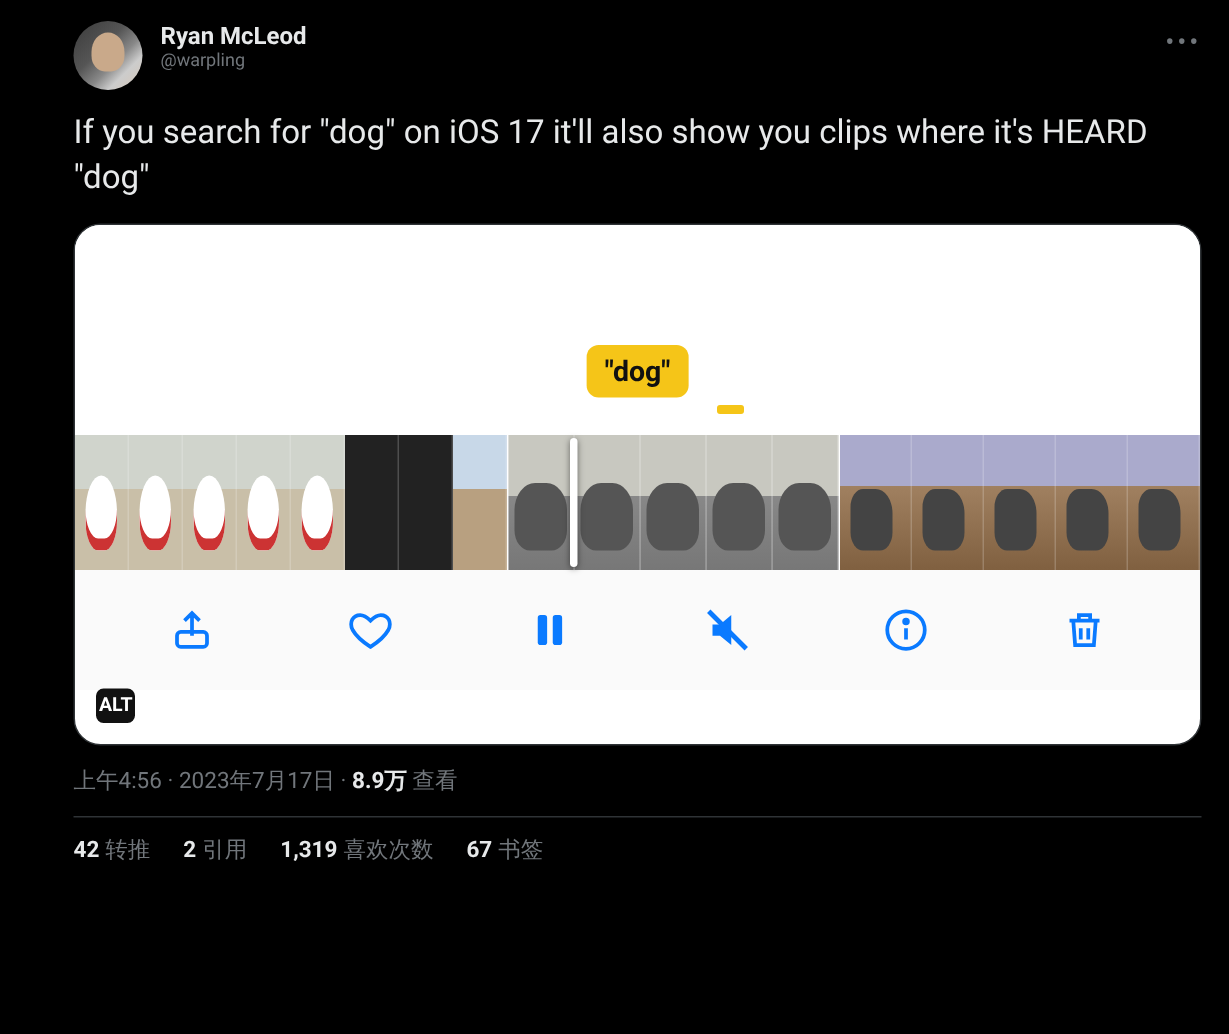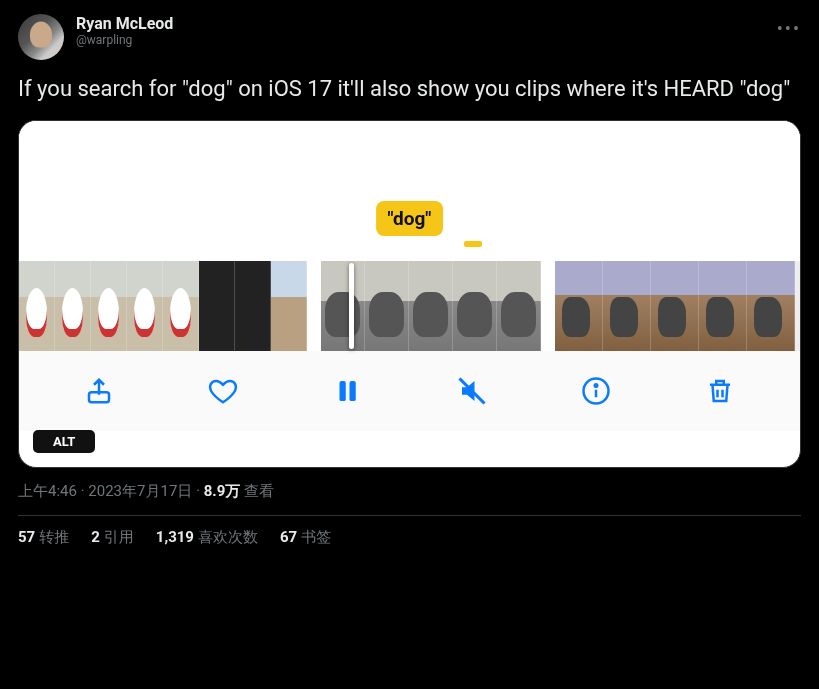--- a/index.html
+++ b/index.html
@@ -6,20 +6,21 @@
   body {
     background: #000;
     font-family: -apple-system, BlinkMacSystemFont, "Segoe UI", Roboto, Helvetica, Arial, sans-serif;
     color: #e7e9ea;
     width: 819px;
     height: 689px;
     overflow: hidden;
   }
   .tweet {
     padding: 14px 18px 10px 18px;
+    margin-left: 31px;
   }
   .header {
     display: flex;
     align-items: flex-start;
     gap: 12px;
   }
   .avatar {
     width: 46px;
     height: 46px;
     border-radius: 50%;
@@ -156,21 +157,21 @@
   }
   .tool-btn svg { width: 30px; height: 30px; }
   .alt-badge {
     position: absolute;
     left: 14px;
     bottom: 14px;
     background: #111;
     color: #fff;
     font-size: 13px;
     font-weight: 700;
-    padding: 4px 20px;
+    padding: 4px 2px;
     border-radius: 5px;
   }
   .meta-row {
     margin-top: 14px;
     color: #71767b;
     font-size: 15px;
   }
   .meta-row .views-count { color: #e7e9ea; font-weight: 700; text-align: center; }
   .divider {
     border-top: 1px solid #2f3336;
@@ -269,34 +270,34 @@
             <path d="M4 7h16M9 7V4h6v3M6 7l1 13h10l1-13"></path>
             <line x1="10" y1="11" x2="10" y2="17"></line>
             <line x1="14" y1="11" x2="14" y2="17"></line>
           </svg>
       </div>
     </div>
     <div class="alt-badge">ALT</div>
   </div>
 
   <div class="meta-row">
-    <span>上午4:46</span>
+    <span>上午4:56</span>
     <span> · </span>
     <span>2023年7月17日</span>
     <span> · </span>
     <span class="views-count">8.9万</span>
     <span> </span>
     <span>查看</span>
   </div>
 
   <div class="divider"></div>
 
   <div class="stats-row">
     <span>
-      <span class="num">57</span><span>转推</span>
+      <span class="num">42</span><span>转推</span>
     </span>
     <span>
       <span class="num">2</span><span>引用</span>
     </span>
     <span>
       <span class="num">1,319</span><span>喜欢次数</span>
     </span>
     <span>
       <span class="num">67</span><span>书签</span>
     </span>

